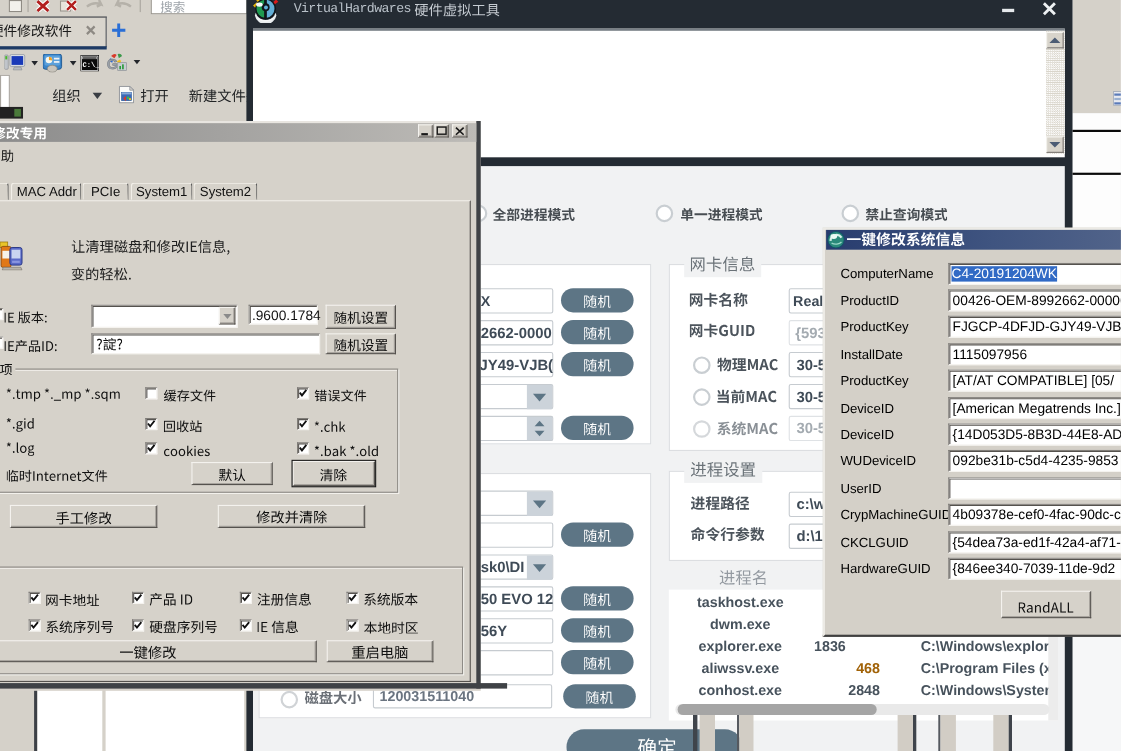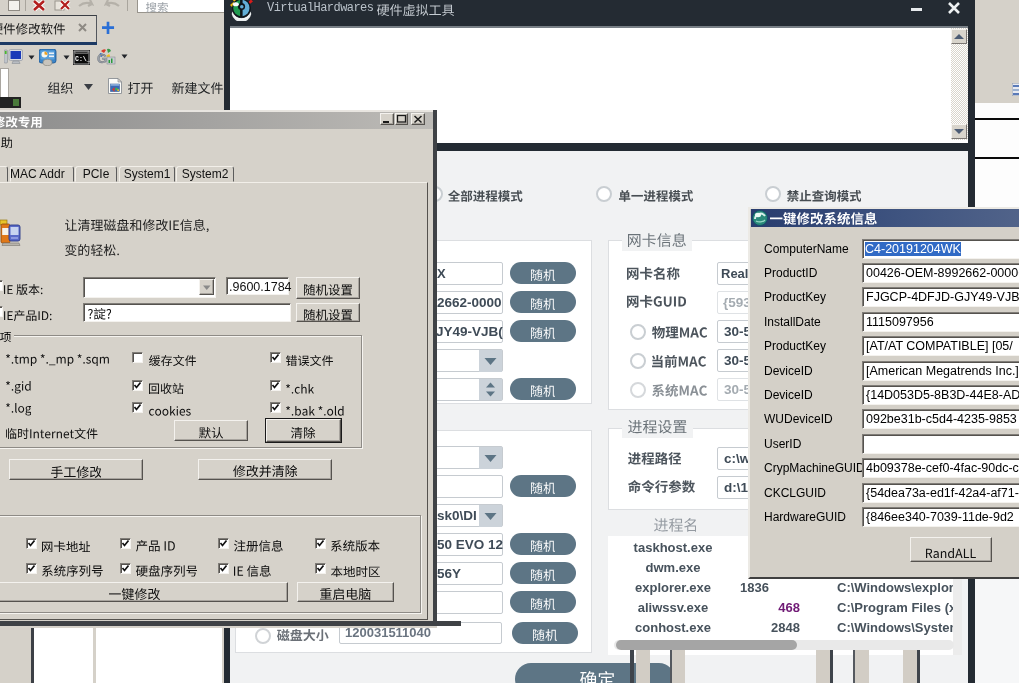--- a/index.html
+++ b/index.html
@@ -408,21 +408,21 @@
       </g>
     </svg></div>
 <div style="position:absolute;left:608px;top:536px;width:354px;height:119px;background:#fff;z-index:7"></div>
 <div style="position:absolute;left:953px;top:536px;width:9px;height:119px;background:#ececec;z-index:8"></div>
 <div style="position:absolute;left:606px;top:540px;width:134px;text-align:center;font-family:'Liberation Sans';font-size:13px;font-weight:700;color:#47525c;z-index:8;white-space:pre">taskhost.exe</div>
 <div style="position:absolute;left:606px;top:560px;width:134px;text-align:center;font-family:'Liberation Sans';font-size:13px;font-weight:700;color:#47525c;z-index:8;white-space:pre">dwm.exe</div>
 <div style="position:absolute;left:606px;top:580px;width:134px;text-align:center;font-family:'Liberation Sans';font-size:13px;font-weight:700;color:#47525c;z-index:8;white-space:pre">explorer.exe</div>
 <div style="position:absolute;left:740px;top:580px;width:60px;text-align:left;font-family:'Liberation Sans';font-size:13px;font-weight:700;color:#47525c;z-index:8">1836</div>
 <div style="position:absolute;left:837px;top:580px;width:116px;overflow:hidden;font-family:'Liberation Sans';font-size:13px;font-weight:700;color:#47525c;z-index:8;white-space:pre">C:\Windows\explorer.exe</div>
 <div style="position:absolute;left:606px;top:600px;width:134px;text-align:center;font-family:'Liberation Sans';font-size:13px;font-weight:700;color:#47525c;z-index:8;white-space:pre">aliwssv.exe</div>
-<div style="position:absolute;left:740px;top:600px;width:60px;text-align:right;font-family:'Liberation Sans';font-size:13px;font-weight:700;color:#701a75;z-index:8">468</div>
+<div style="position:absolute;left:740px;top:600px;width:60px;text-align:right;font-family:'Liberation Sans';font-size:13px;font-weight:700;color:#a16207;z-index:8">468</div>
 <div style="position:absolute;left:837px;top:600px;width:116px;overflow:hidden;font-family:'Liberation Sans';font-size:13px;font-weight:700;color:#47525c;z-index:8;white-space:pre">C:\Program Files (x86)\AliWangWang</div>
 <div style="position:absolute;left:606px;top:620px;width:134px;text-align:center;font-family:'Liberation Sans';font-size:13px;font-weight:700;color:#47525c;z-index:8;white-space:pre">conhost.exe</div>
 <div style="position:absolute;left:740px;top:620px;width:60px;text-align:right;font-family:'Liberation Sans';font-size:13px;font-weight:700;color:#47525c;z-index:8">2848</div>
 <div style="position:absolute;left:837px;top:620px;width:116px;overflow:hidden;font-family:'Liberation Sans';font-size:13px;font-weight:700;color:#47525c;z-index:8;white-space:pre">C:\Windows\System32\conhost.exe</div>
 <div style="position:absolute;left:614px;top:640px;width:340px;height:10px;background:#e9e9e9;border-radius:5px;z-index:8"></div>
 <div style="position:absolute;left:616px;top:640px;width:181px;height:10px;background:#a5a5a5;border-radius:5px;z-index:9"></div>
 <div style="position:absolute;left:515px;top:663px;width:160px;height:32px;background:#5d7585;border-radius:16px;z-index:8"></div>
 <div style="position:absolute;left:579.7px;top:671px;z-index:9;"><svg width="34.6" height="16.7" viewBox="0 0 34.65 16.74">
       <g fill="#ffffff">
         <path transform="translate(-0.630,15.246) scale(0.018000,-0.018000)" d="M552 843C508 720 434 604 348 528C362 514 385 485 393 471C410 487 427 504 443 523V318C443 205 432 62 335 -40C352 -48 381 -69 393 -81C458 -13 488 76 502 164H645V-44H711V164H855V10C855 -1 851 -5 839 -6C828 -6 788 -6 745 -5C754 -24 762 -53 764 -72C826 -72 869 -71 894 -60C919 -48 927 -28 927 10V585H744C779 628 816 681 840 727L792 760L780 757H590C600 780 609 803 618 826ZM645 230H510C512 261 513 290 513 318V349H645ZM711 230V349H855V230ZM645 409H513V520H645ZM711 409V520H855V409ZM494 585H492C516 619 539 656 559 694H739C717 656 690 615 664 585ZM56 787V718H175C149 565 105 424 35 328C47 308 65 266 70 247C88 271 105 299 121 328V-34H186V46H361V479H186C211 554 232 635 247 718H393V787ZM186 411H297V113H186Z"></path>
@@ -465,21 +465,21 @@
     <path d="M3.5 3 L10.5 9.5 M10.5 3 L3.5 9.5" stroke="#1a1a1a" stroke-width="1.5" fill="none"></path>
   </svg>
 <div style="position:absolute;left:1px;top:134px;z-index:22;"><svg width="11.2" height="11.5" viewBox="0 0 11.19 11.53">
       <g fill="#1a1a1a">
         <path transform="translate(-0.425,10.500) scale(0.012500,-0.012500)" d="M633 840C633 763 633 686 631 613H466V542H628C614 300 563 93 371 -26C389 -39 414 -64 426 -82C630 52 685 279 700 542H856C847 176 837 42 811 11C802 -1 791 -4 773 -4C752 -4 700 -3 643 1C656 -19 664 -50 666 -71C719 -74 773 -75 804 -72C836 -69 857 -60 876 -33C909 10 919 153 929 576C929 585 929 613 929 613H703C706 687 706 763 706 840ZM34 95 48 18C168 46 336 85 494 122L488 190L433 178V791H106V109ZM174 123V295H362V162ZM174 509H362V362H174ZM174 576V723H362V576Z"></path>
       </g>
     </svg></div>
 <div style="position:absolute;left:-24px;top:166px;width:32px;height:16px;background:#d6d2ca;border:1px solid;border-color:#f2efe9 #5c5c5c transparent #f2efe9;border-radius:3px 3px 0 0;box-sizing:border-box;z-index:22"></div>
 <div style="position:absolute;left:-24px;top:168px;width:32px;text-align:center;font-family:'Liberation Sans';font-size:12px;color:#111;z-index:23;line-height:1">e</div>
 <div style="position:absolute;left:10px;top:166px;width:64px;height:16px;background:#d6d2ca;border:1px solid;border-color:#f2efe9 #5c5c5c transparent #f2efe9;border-radius:3px 3px 0 0;box-sizing:border-box;z-index:22"></div>
-<div style="position:absolute;left:10px;top:168px;width:65px;font-family:'Liberation Sans';font-size:12px;color:#111;z-index:23;line-height:1">MAC Addr</div>
+<div style="position:absolute;left:10px;top:168px;width:65px;text-align:center;font-family:'Liberation Sans';font-size:12px;color:#111;z-index:23;line-height:1">MAC Addr</div>
 <div style="position:absolute;left:75px;top:166px;width:42px;height:16px;background:#d6d2ca;border:1px solid;border-color:#f2efe9 #5c5c5c transparent #f2efe9;border-radius:3px 3px 0 0;box-sizing:border-box;z-index:22"></div>
 <div style="position:absolute;left:75px;top:168px;width:42px;text-align:center;font-family:'Liberation Sans';font-size:12px;color:#111;z-index:23;line-height:1">PCIe</div>
 <div style="position:absolute;left:119px;top:166px;width:56px;height:16px;background:#d6d2ca;border:1px solid;border-color:#f2efe9 #5c5c5c transparent #f2efe9;border-radius:3px 3px 0 0;box-sizing:border-box;z-index:22"></div>
 <div style="position:absolute;left:119px;top:168px;width:56px;text-align:center;font-family:'Liberation Sans';font-size:12px;color:#111;z-index:23;line-height:1">System1</div>
 <div style="position:absolute;left:176px;top:166px;width:58px;height:16px;background:#d6d2ca;border:1px solid;border-color:#f2efe9 #5c5c5c transparent #f2efe9;border-radius:3px 3px 0 0;box-sizing:border-box;z-index:22"></div>
 <div style="position:absolute;left:176px;top:168px;width:58px;text-align:center;font-family:'Liberation Sans';font-size:12px;color:#111;z-index:23;line-height:1">System2</div>
 <div style="position:absolute;left:-24px;top:182px;width:452px;height:438px;background:#d6d2ca;border:1px solid;border-color:#f2efe9 #55524e #55524e #f2efe9;box-sizing:border-box;z-index:21"></div>
 <svg style="position:absolute;left:0;top:216px;z-index:22" width="22" height="30" viewBox="0 0 22 30">
     <rect x="0" y="4" width="7" height="5" fill="#e8c42a" stroke="#9a7a10" stroke-width="0.7"></rect>
     <rect x="1" y="8" width="9" height="19" rx="1.5" fill="#e07818" stroke="#8a4a10" stroke-width="0.8"></rect>

